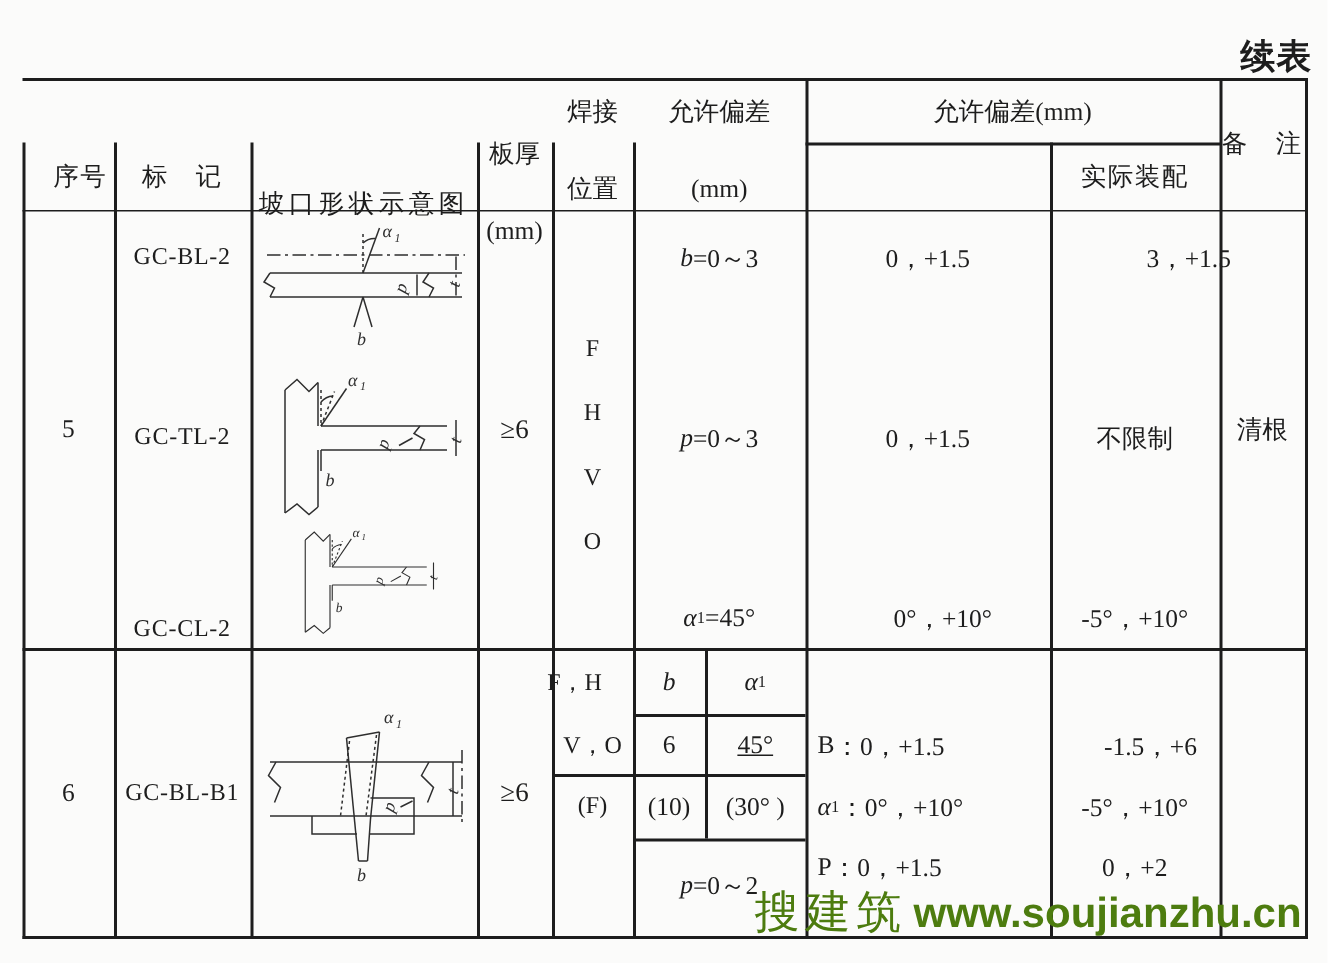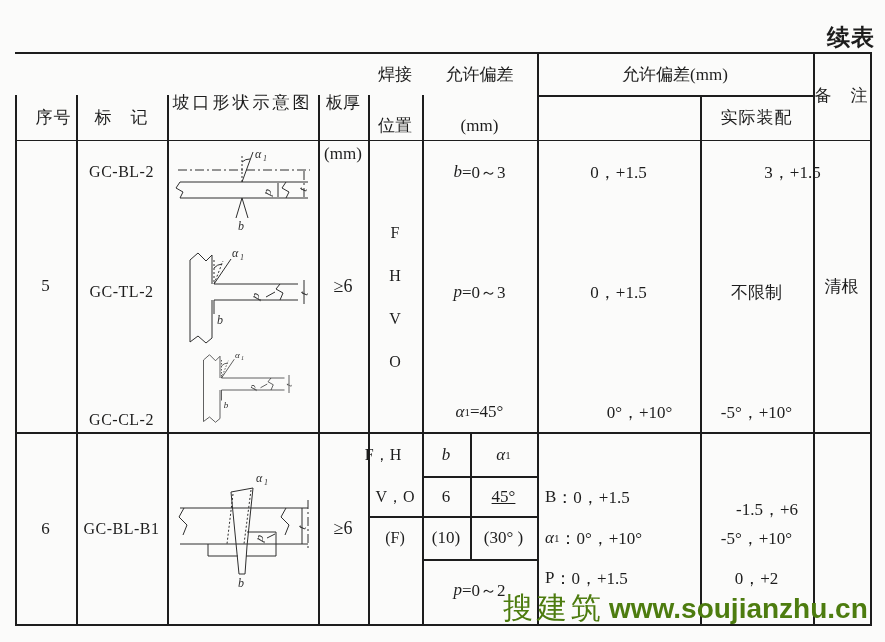--- a/index.html
+++ b/index.html
@@ -51,21 +51,21 @@
   <div class="ln" style="left:368px;top:95px;width:1.5px;height:530px;"></div>
   <div class="ln" style="left:422px;top:95px;width:1.5px;height:530px;"></div>
   <div class="ln" style="left:537px;top:52px;width:1.5px;height:573px;"></div>
   <div class="ln" style="left:700px;top:95px;width:1.5px;height:530px;"></div>
   <div class="ln" style="left:813px;top:52px;width:1.5px;height:573px;"></div>
   <div class="ln" style="left:870px;top:52px;width:2px;height:574px;"></div>
   <div class="ln" style="left:470px;top:433px;width:1.5px;height:126px;"></div>
 
   <div class="c hdr" style="left:15px;top:95px;width:77px;height:44px;">序号</div>
   <div class="c hdr" style="left:76px;top:95px;width:91px;height:44px;">标　记</div>
-  <div class="c wide" style="left:167px;top:80px;width:151px;height:44px;">坡口形状示意图</div>
+  <div class="c wide" style="left:167px;top:113px;width:151px;height:44px;">坡口形状示意图</div>
 
   <div class="v2" style="left:318px;top:66px;width:50px;height:68px;margin-top:28px;">
     <span>板厚</span>
     <span>(mm)</span>
   </div>
   <div class="v2" style="left:368px;top:66px;width:54px;height:68px;">
     <span>焊接</span>
     <span>位置</span>
   </div>
   <div class="v2" style="left:422px;top:66px;width:115px;height:68px;">
@@ -164,21 +164,21 @@
       <span>=0～3</span>
   </div>
   <div class="c" style="left:422px;top:390px;width:115px;height:44px;">
     <span class="it">α</span>
       <sub>1</sub>
       <span>=45°</span>
   </div>
 
   <div class="c" style="left:537px;top:150px;width:163px;height:44px;">0，+1.5</div>
   <div class="c" style="left:537px;top:270px;width:163px;height:44px;">0，+1.5</div>
-  <div class="c" style="left:537px;top:390px;width:183px;height:44px;margin-left:11px;">0°，+10°</div>
+  <div class="c" style="left:537px;top:390px;width:183px;height:44px;">0°，+10°</div>
 
   <div class="c" style="left:700px;top:150px;width:113px;height:44px;padding-left:36px;">3，+1.5</div>
   <div class="c" style="left:700px;top:270px;width:113px;height:44px;">不限制</div>
   <div class="c" style="left:700px;top:390px;width:113px;height:44px;">-5°，+10°</div>
 
   <div class="c" style="left:813px;top:140px;width:57px;height:292px;">清根</div>
 
   <div class="c" style="left:15px;top:432px;width:61px;height:193px;">6</div>
   <div class="c mark" style="left:76px;top:432px;width:91px;height:193px;">GC-BL-B1</div>
 
@@ -236,21 +236,21 @@
   <div class="l" style="left:545px;top:519px;width:152px;height:38px;">
     <span class="it">α</span>
       <sub>1</sub>
       <span>：0°，+10°</span>
   </div>
   <div class="l" style="left:545px;top:559px;width:152px;height:38px;">
     <span>P</span>
       <span>：0，+1.5</span>
   </div>
 
-  <div class="c" style="left:700px;top:491px;width:134px;height:36px;">-1.5，+6</div>
+  <div class="c" style="left:700px;top:479px;width:134px;height:36px;">-1.5，+6</div>
   <div class="c" style="left:700px;top:519px;width:113px;height:38px;">-5°，+10°</div>
   <div class="c" style="left:700px;top:559px;width:113px;height:38px;">0，+2</div>
 
   <div class="c" style="left:813px;top:432px;width:57px;height:193px;"></div>
 
   <div class="wm" style="color:#4d7c0f;">
     <span class="cn">搜建筑</span>
     <span class="url">www.soujianzhu.cn</span>
   </div>
 

